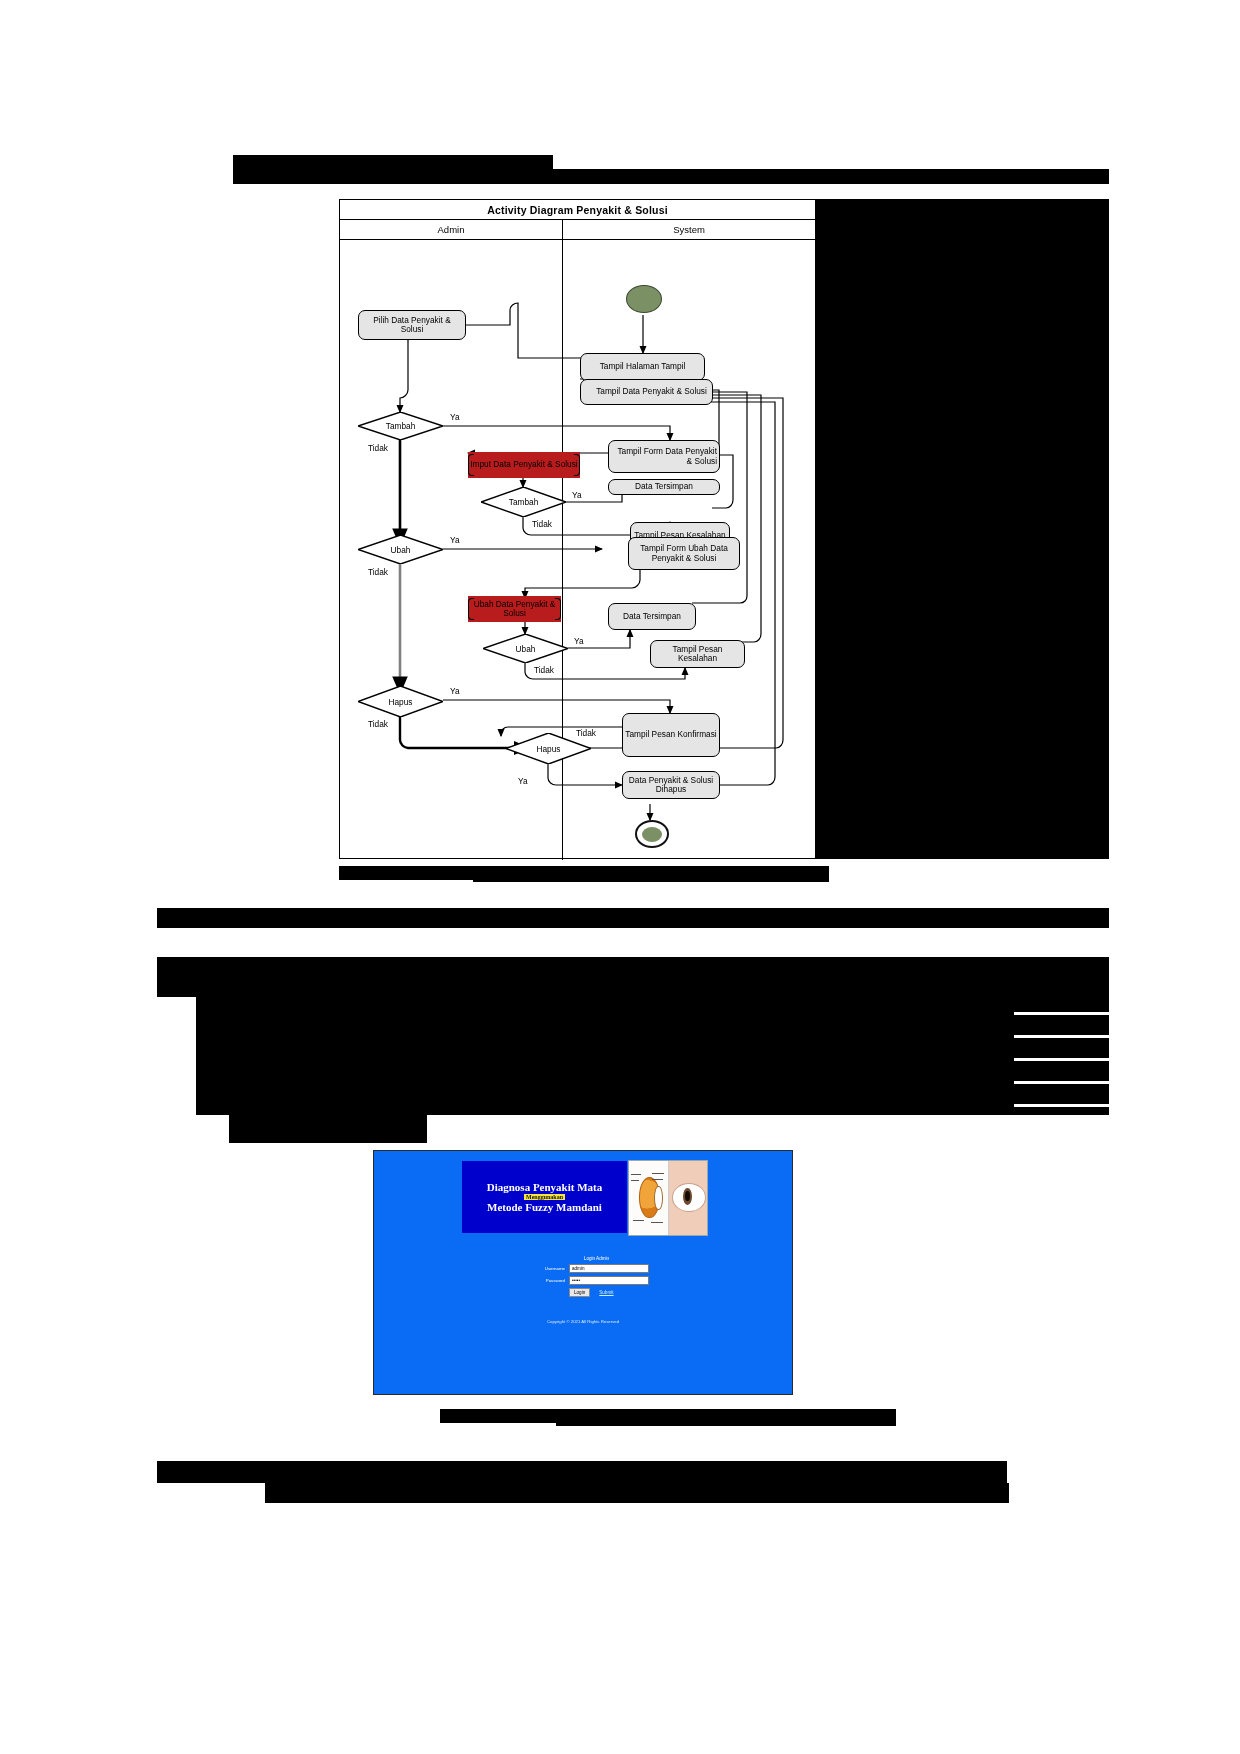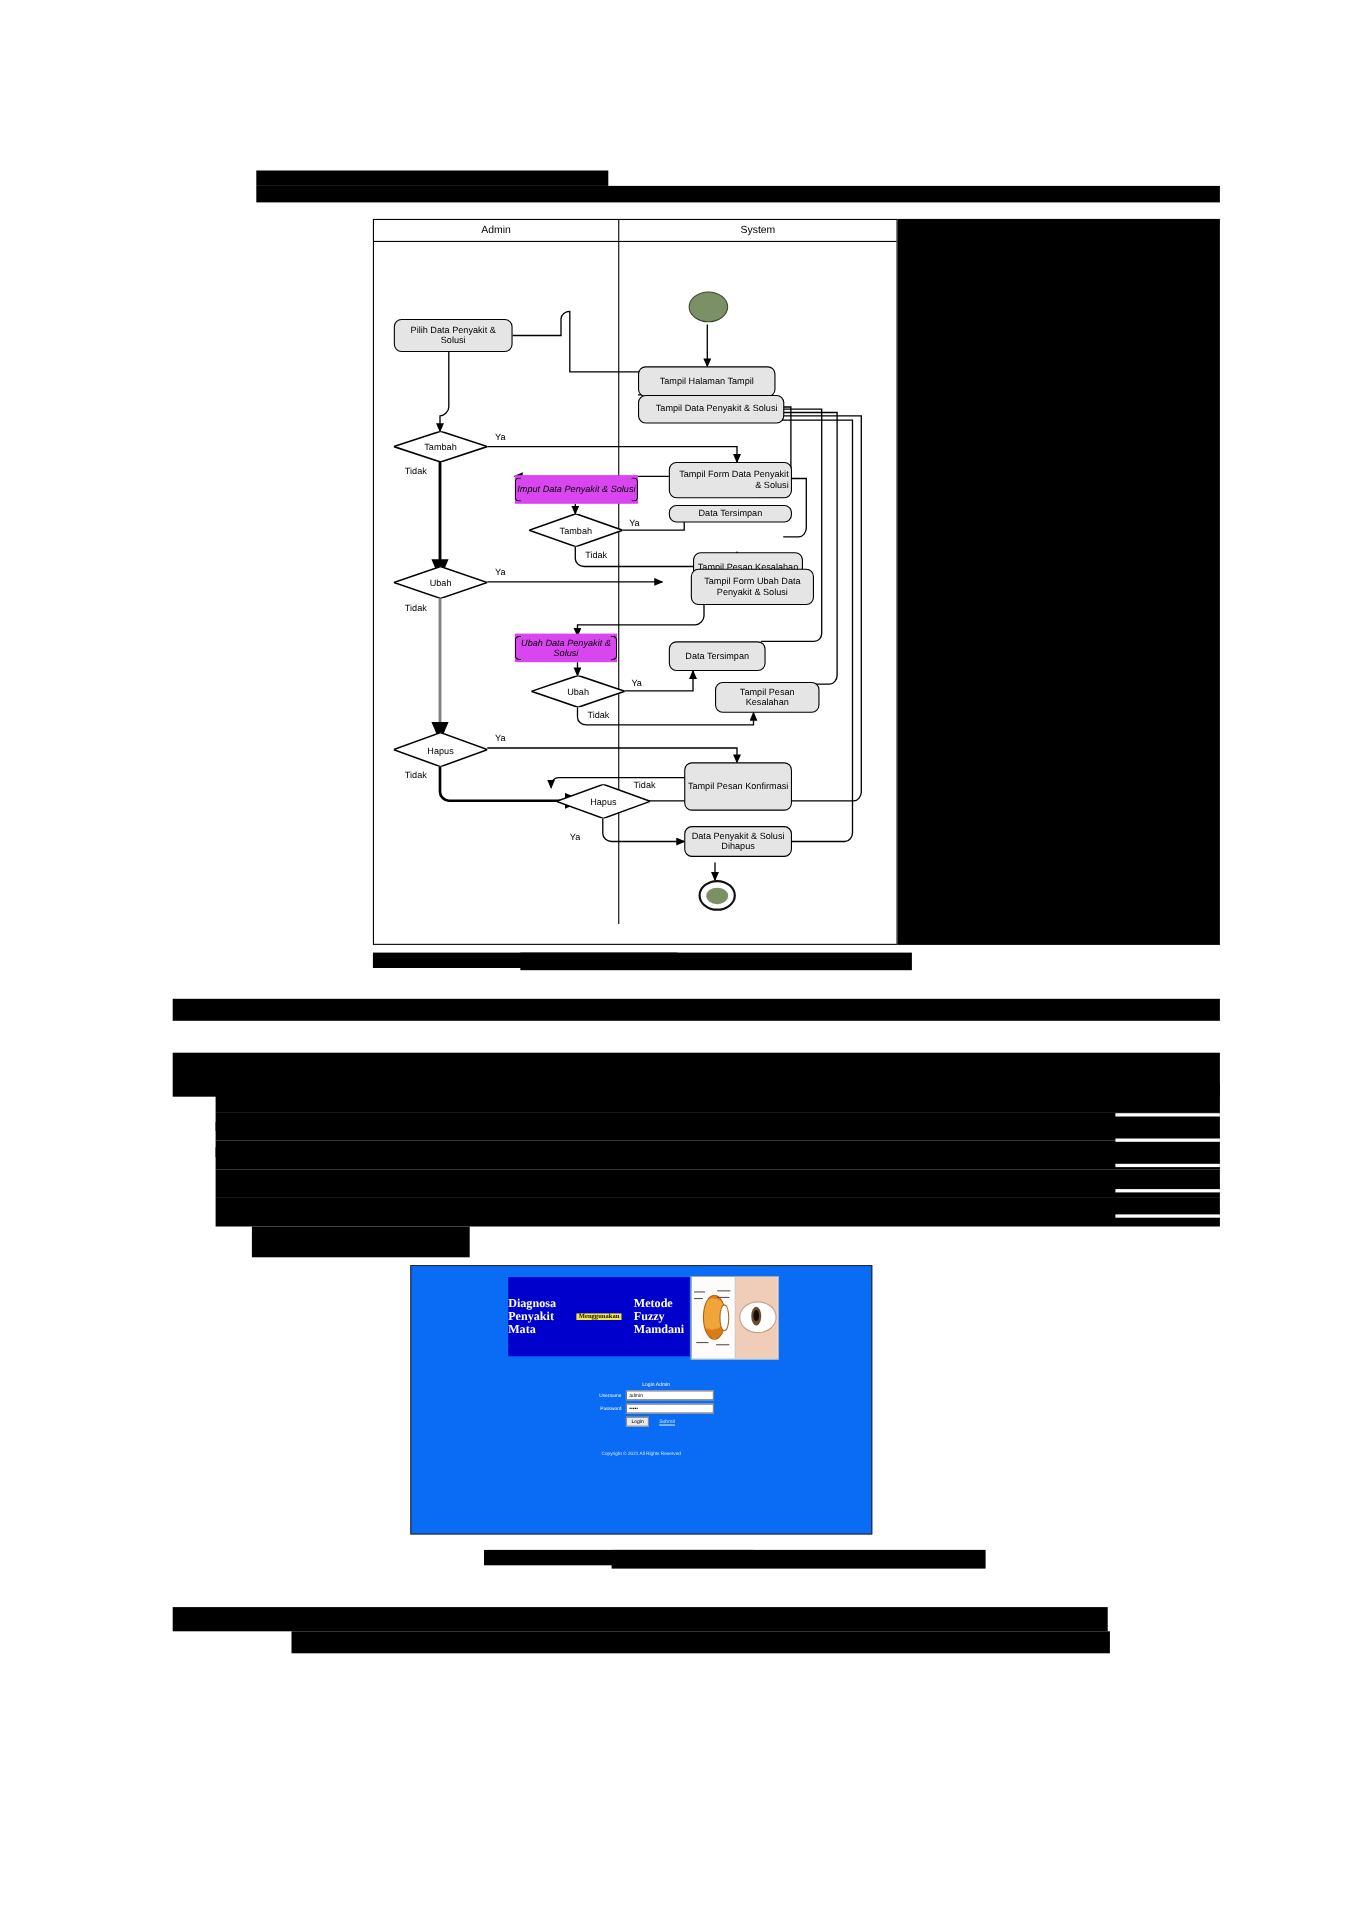--- a/index.html
+++ b/index.html
@@ -12,41 +12,41 @@
   #lane-head{height:19px;border-bottom:1px solid #000;display:flex;}
   .lane-head-cell{display:flex;align-items:center;justify-content:center;font-size:9.5px;color:#000;}
   #lane-head .admin{width:222px;border-right:1px solid #000;}
   #lane-head .system{flex:1;}
   #lane-body{position:relative;height:620px;}
   #lane-divider{position:absolute;left:222px;top:0;width:1px;height:100%;background:#000;}
   
   .node{position:absolute;box-sizing:border-box;border:1.3px solid #000;border-radius:7px;background:#e5e5e5;
         display:flex;align-items:center;justify-content:center;text-align:center;
         font-size:8.3px;line-height:1.12;color:#000;padding:1px 2px;z-index:4;}
-  .bracket{position:absolute;box-sizing:border-box;background:#d946ef;display:flex;align-items:center;justify-content:center;
-        text-align:center;font-size:8.3px;line-height:1.12;color:#000;z-index:4;font-style:italic;}
+  .bracket{position:absolute;box-sizing:border-box;background:#b91c1c;display:flex;align-items:center;justify-content:center;
+        text-align:center;font-size:8.3px;line-height:1.12;color:#000;z-index:4;}
   .bracket:before,.bracket:after{content:"";position:absolute;top:2px;bottom:2px;width:5px;border:1.3px solid #000;}
   .bracket:before{left:0;border-right:none;border-radius:4px 0 0 4px;}
   .bracket:after{right:0;border-left:none;border-radius:0 4px 4px 0;}
   .diamond{position:absolute;z-index:5;}
   .diamond .dshape{position:absolute;inset:0;}
   .diamond .dlabel{position:absolute;inset:0;display:flex;align-items:center;justify-content:center;
         font-size:8.3px;color:#000;z-index:2;}
   .start-node,.end-node{position:absolute;z-index:5;}
   .start-node{width:34px;height:26px;border-radius:50%;background:#7b9065;border:1px solid #3d4a30;}
   .end-node{width:30px;height:24px;border-radius:50%;border:2px solid #111;background:#fff;
         display:flex;align-items:center;justify-content:center;}
   .end-node i{display:block;width:20px;height:15px;border-radius:50%;background:#7b9065;}
   .elabel{position:absolute;font-size:8.3px;color:#000;z-index:6;background:transparent;}
   svg.wires{position:absolute;left:0;top:0;width:100%;height:100%;z-index:2;overflow:visible;}
   
   #login-shot{position:absolute;left:373px;top:1150px;width:420px;height:245px;background:#0a6cf5;
       border:1px solid #2a2a2a;box-sizing:border-box;}
   #login-banner{position:absolute;left:88px;top:10px;width:165px;height:72px;background:#0000cd;
-      display:flex;flex-direction:row;align-items:center;justify-content:center;gap:11px;}
+      display:flex;flex-direction:column;align-items:center;justify-content:center;}
   #login-banner .ln1{font-family:"Liberation Serif",serif;font-weight:bold;font-size:11px;color:#fff;}
   #login-banner .ln2{font-family:"Liberation Serif",serif;font-weight:bold;font-size:6px;color:#111;background:#f5e642;padding:0 2px;margin:1px 0;}
   #login-banner .ln3{font-family:"Liberation Serif",serif;font-weight:bold;font-size:11px;color:#fff;}
   #eye-img{position:absolute;left:254px;top:9px;width:78px;height:74px;background:#fff;border:1px solid #9aa;
       display:flex;overflow:hidden;}
   #eye-img .anat{position:relative;width:50%;height:100%;background:#fdfcfa;}
   #eye-img .anat .globe{position:absolute;left:26%;top:22%;width:50%;height:52%;border-radius:50%;
       background:radial-gradient(circle at 38% 42%, #f0a43a 0 55%, #d97b16 56% 100%);border:1px solid #b55f0c;}
   #eye-img .anat .lens{position:absolute;left:66%;top:34%;width:16%;height:30%;border-radius:50%;background:#fff;border:1px solid #9c6b2a;}
   #eye-img .anat .tick{position:absolute;background:#555;height:1px;}
@@ -66,20 +66,21 @@
   #login-copy{position:absolute;left:0;right:0;top:168px;text-align:center;font-size:4.3px;color:#d8e9ff;}
 </style>
 </head>
 <body>
 
 <div class="redact" style="left:233px;top:155px;width:320px;height:14px;"></div>
 <div class="redact" style="left:233px;top:169px;width:876px;height:15px;"></div>
 
 <div id="diagram-frame">
 
+  <div id="diagram-title">Activity  Diagram Penyakit &amp; Solusi</div>
 
   <div id="lane-head">
     <div class="lane-head-cell admin">Admin</div>
     <div class="lane-head-cell system">System</div>
   </div>
 
   <div id="lane-body">
     <div id="lane-divider"></div>
 
     <svg class="wires" viewBox="0 0 475 620" preserveAspectRatio="none">

